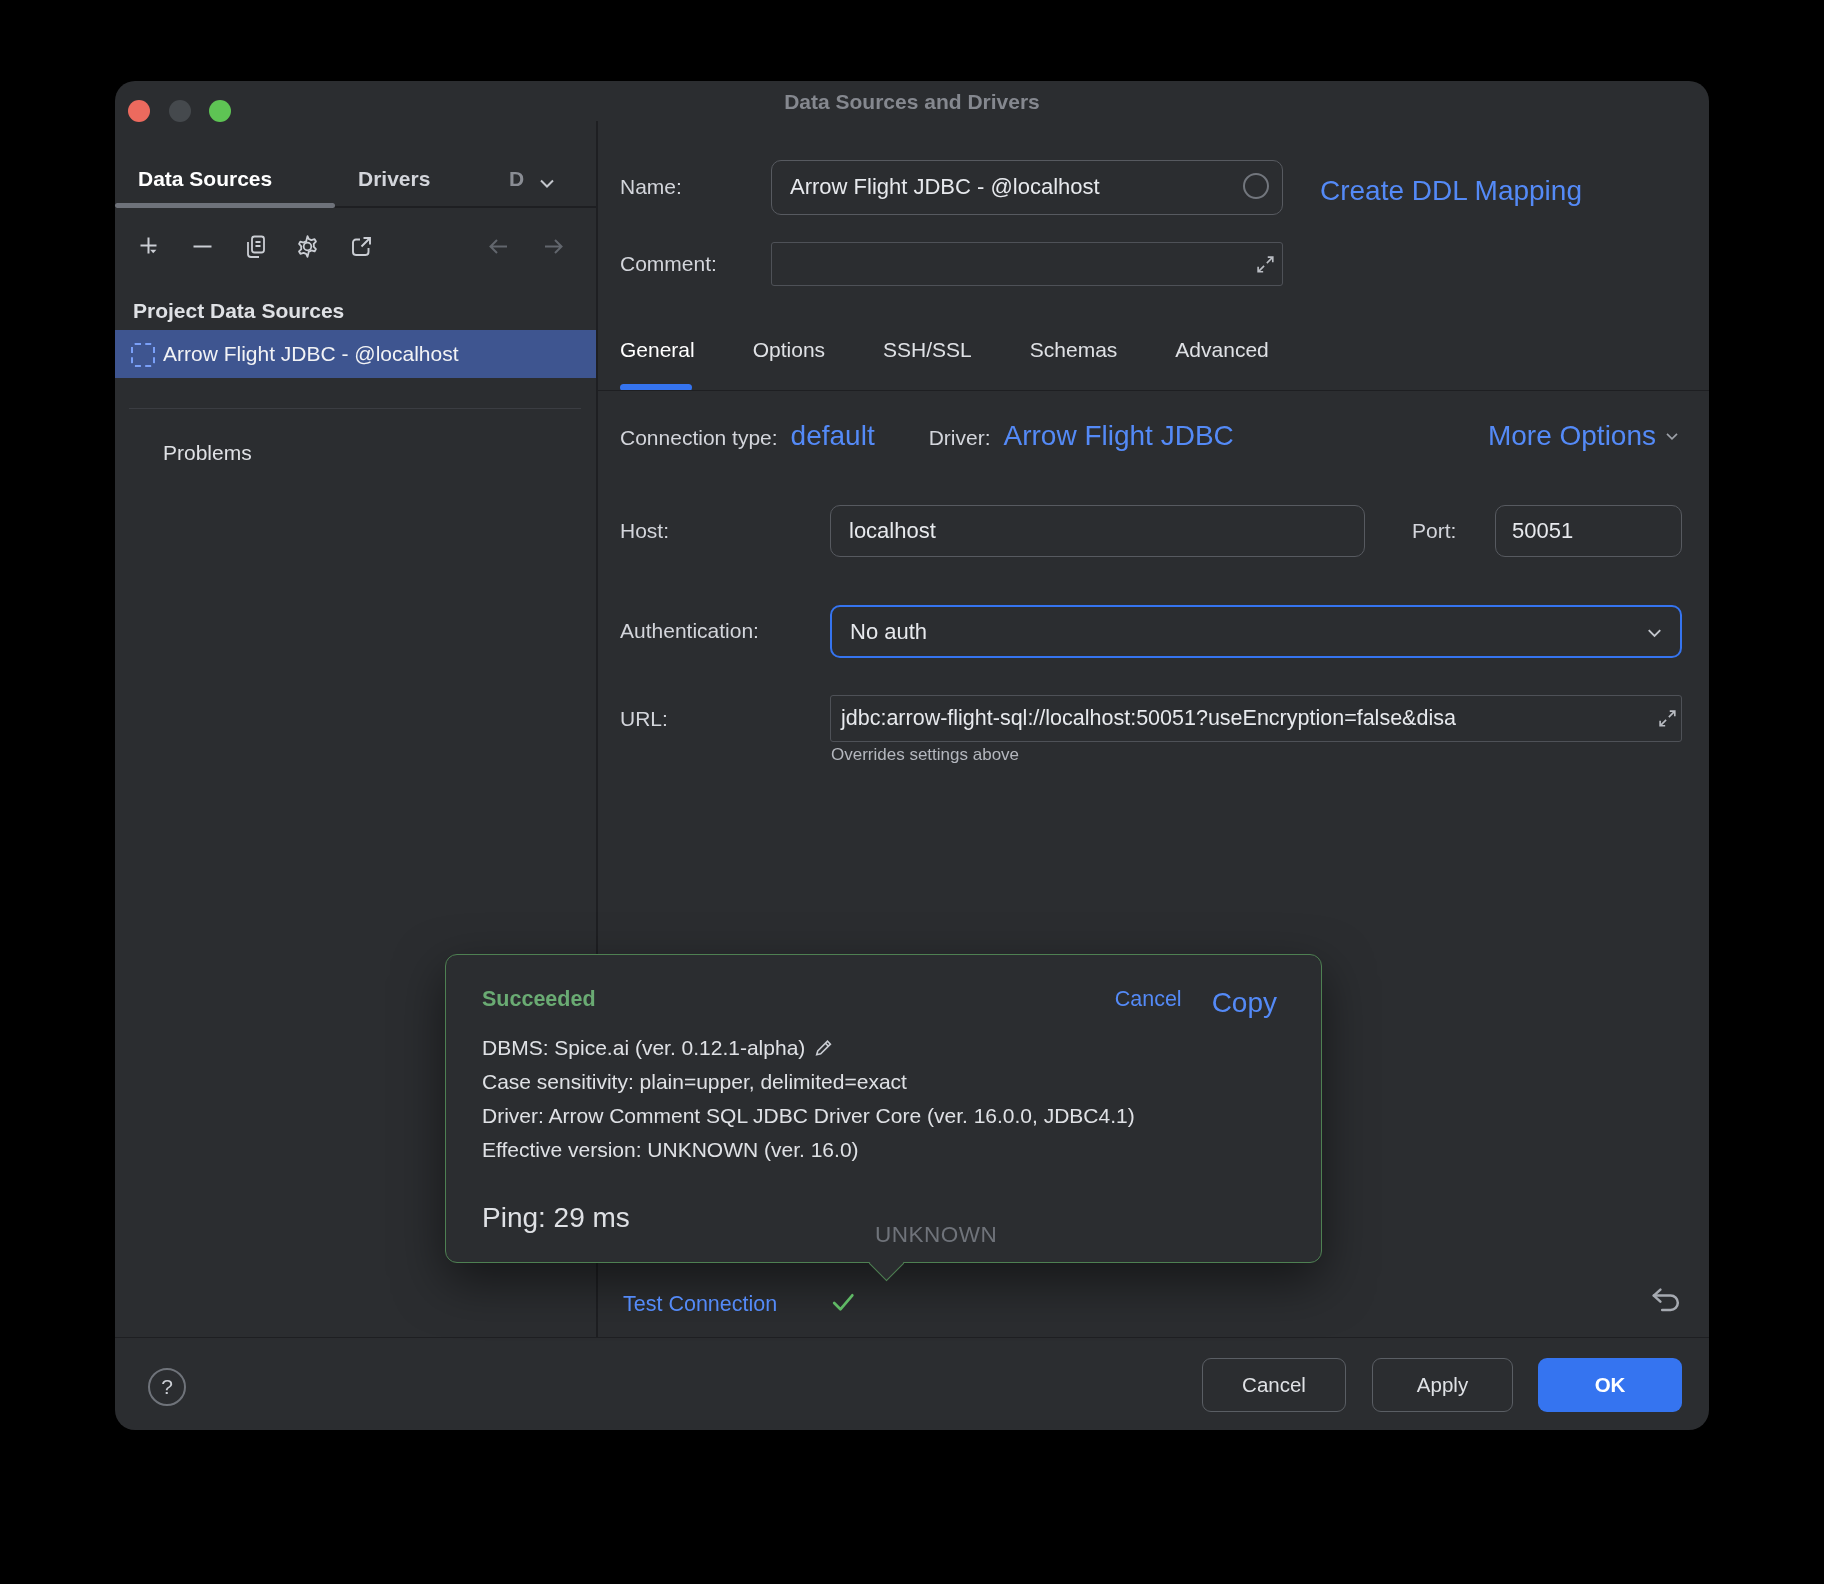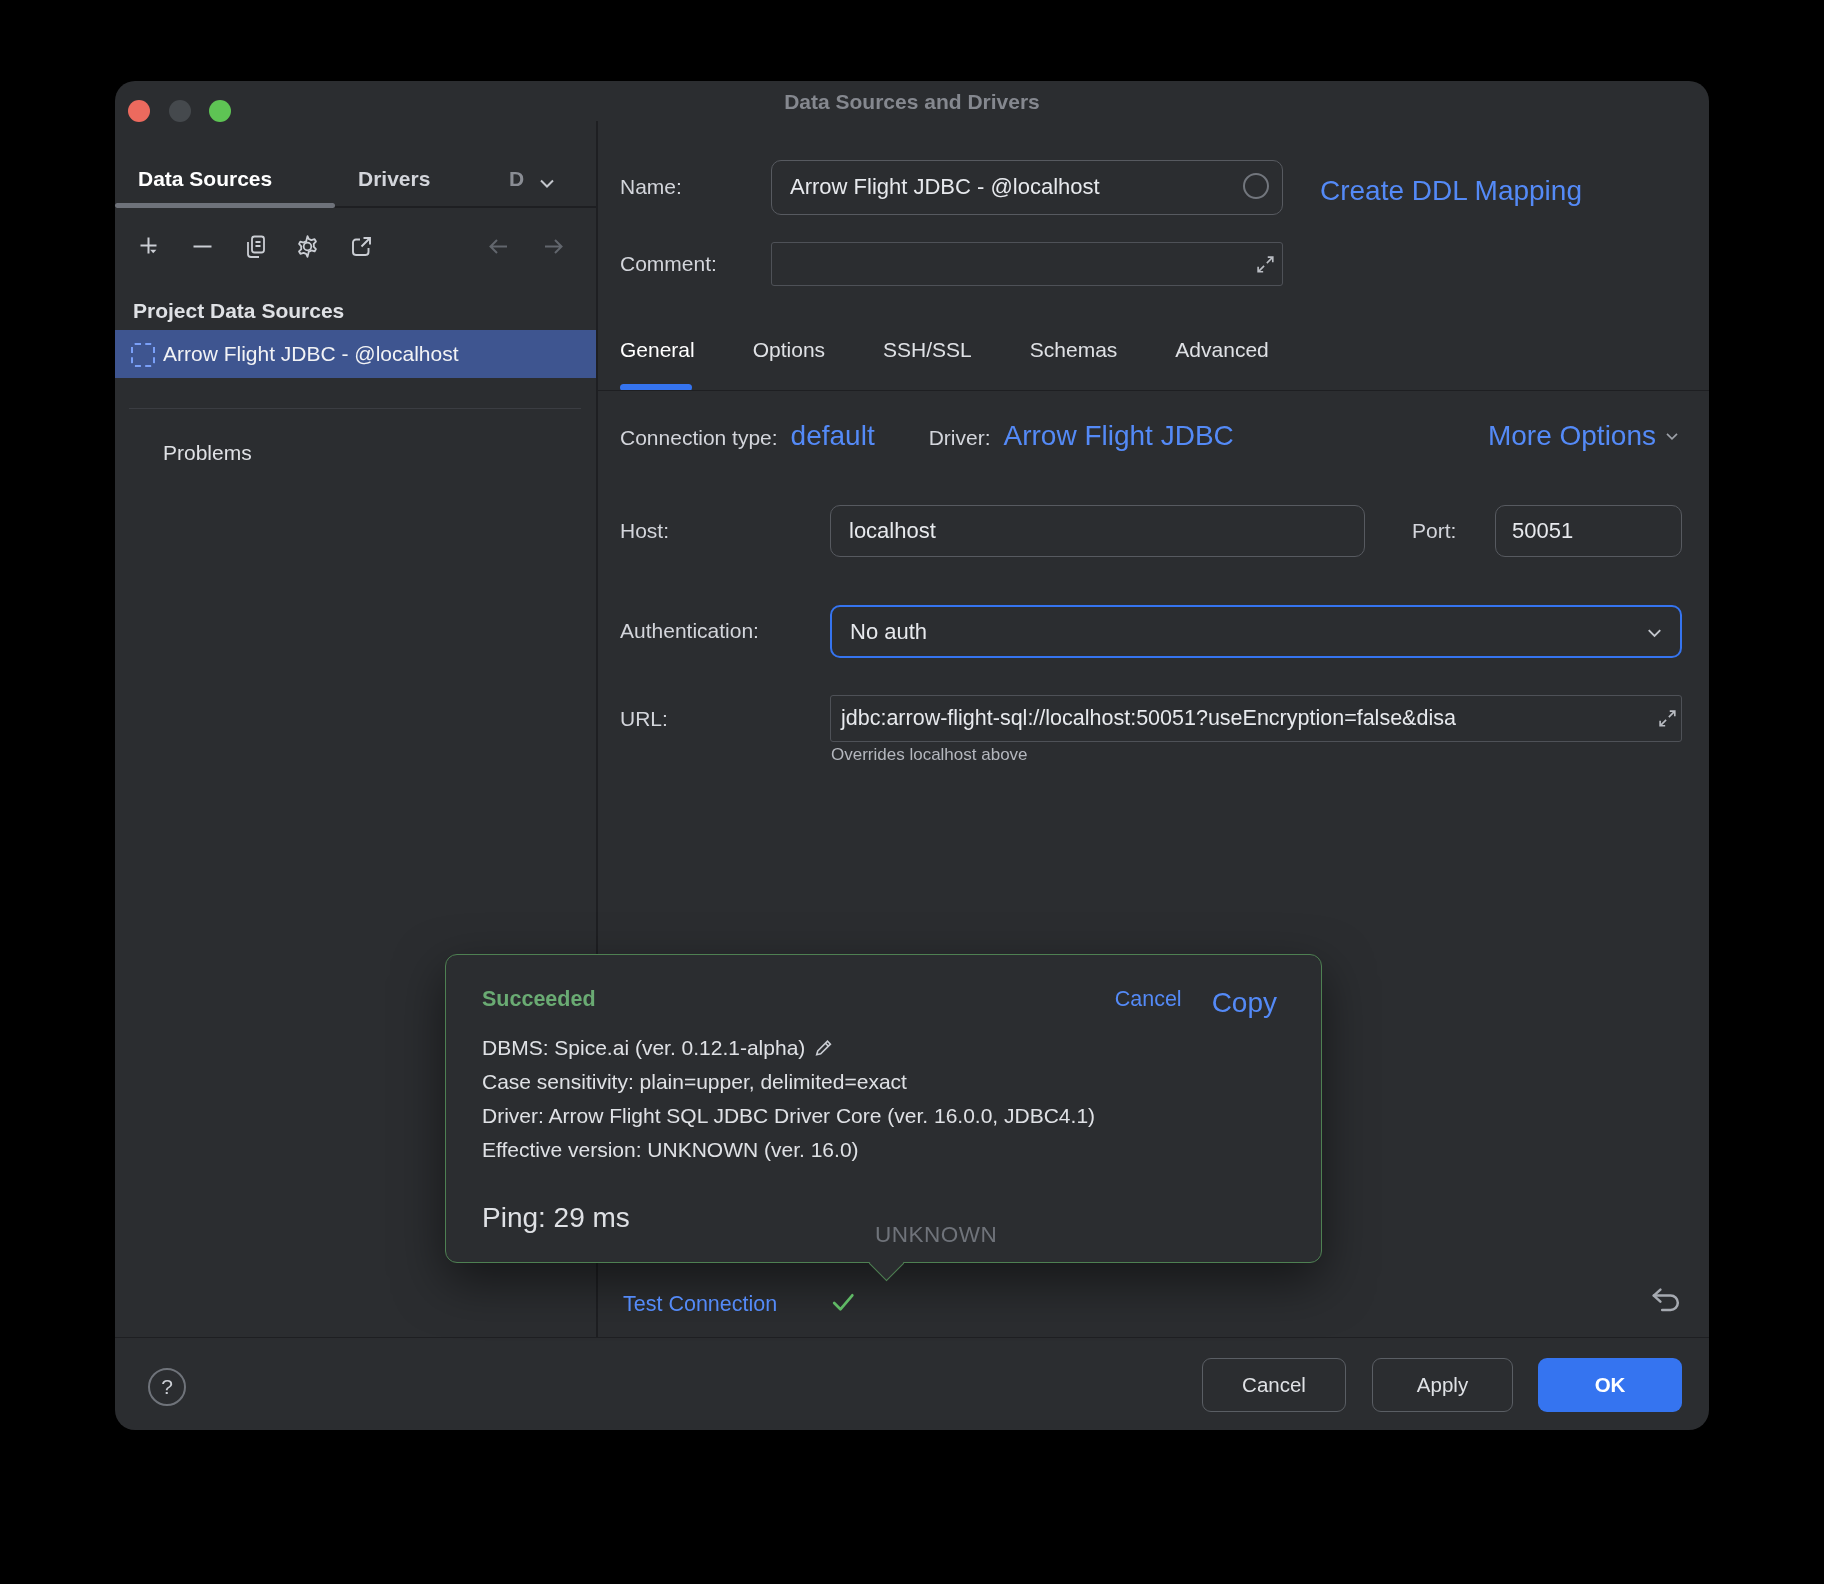--- a/index.html
+++ b/index.html
@@ -212,34 +212,34 @@
 
   <span class="lbl" style="left:505px;top:626px;">URL:</span>
   <div class="plain-field" style="left:715px;top:614px;width:852px;height:47px;">
     <div class="url-txt">jdbc:arrow-flight-sql://localhost:50051?useEncryption=false&amp;disa</div>
     <span class="expand" style="right:3px;top:11px;">
       <svg viewBox="0 0 24 24" fill="none" stroke="currentColor" stroke-width="1.8">
           <path d="M15 4.5h5.5V10M20.5 4.5L14 11M10 20.5H4.5V15M4.5 20.5L11 14"></path>
         </svg>
     </span>
   </div>
-  <div class="hint">Overrides localhost above</div>
+  <div class="hint">Overrides settings above</div>
 
   <div class="popup">
     <div class="popup-status">Succeeded</div>
     <div class="popup-links">
       <span class="link" style="font-size:21.5px;">Cancel</span>
       <span class="link" style="font-size:28px;">Copy</span>
     </div>
     <div class="popup-body">
       <div><span>DBMS: Spice.ai (ver. 0.12.1-alpha)</span><span class="pencil"><svg viewBox="0 0 24 24" fill="none" stroke="currentColor" stroke-width="1.7">
               <path d="M4 20.5l1.2-4.2L15.8 5.7l3.2 3.2L8.4 19.5 4 20.5zM13.6 7.9l3.2 3.2"></path>
             </svg></span></div>
       <div>Case sensitivity: plain=upper, delimited=exact</div>
-      <div>Driver: Arrow Flight SQL JDBC Driver Core (ver. 16.0.0, JDBC4.1)</div>
+      <div>Driver: Arrow Comment SQL JDBC Driver Core (ver. 16.0.0, JDBC4.1)</div>
       <div>Effective version: UNKNOWN (ver. 16.0)</div>
     </div>
     <div class="popup-ping">Ping: 29 ms</div>
     <div class="popup-pointer"></div>
   </div>
 
   <span class="link test-link">Test Connection</span>
   <span class="check">
     <svg viewBox="0 0 27 27" fill="none" stroke="currentColor" stroke-width="2.6" stroke-linecap="round" stroke-linejoin="round">
         <path d="M5 14.5l6 6L22.5 7"></path>

